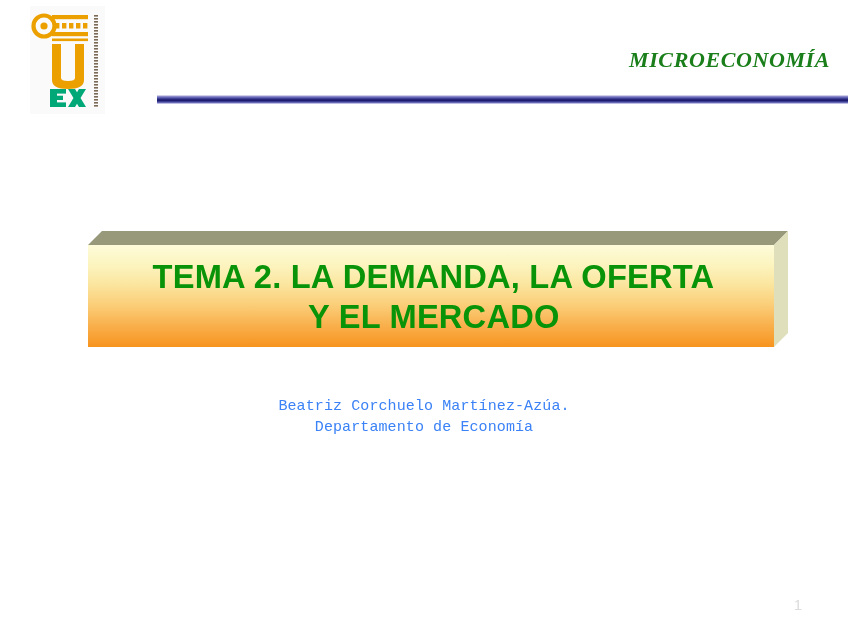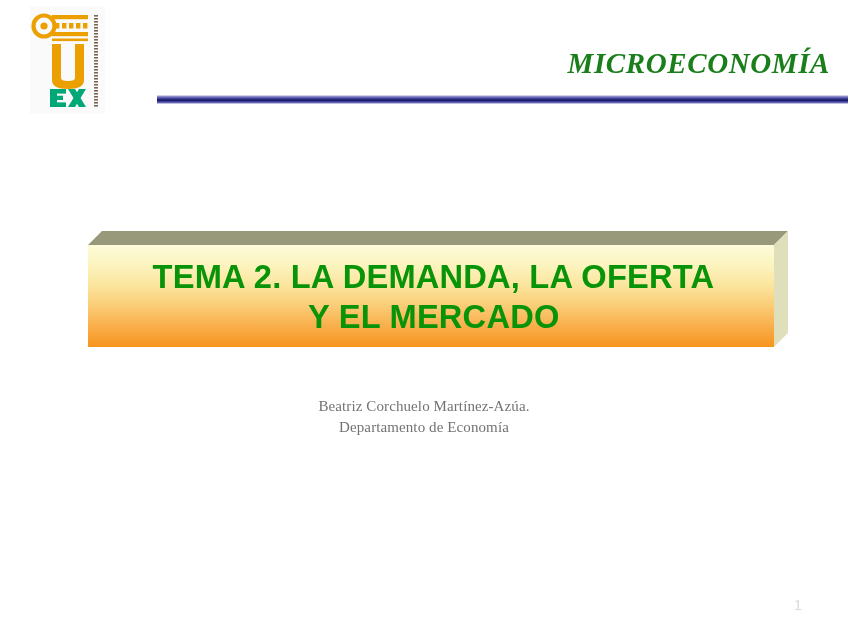--- a/index.html
+++ b/index.html
@@ -30,21 +30,21 @@
   
   #course-title {
     position: absolute;
     left: 420px;
     top: 47px;
     width: 410px;
     text-align: right;
     font-family: "Liberation Serif", serif;
     font-weight: bold;
     font-style: italic;
-    font-size: 29px;
+    font-size: 22px;
     letter-spacing: 0.6px;
     color: #1a7f1a;
     white-space: nowrap;
   }
 
   
   #header-rule {
     position: absolute;
     left: 157px;
     top: 95px;
@@ -122,22 +122,22 @@
   .title-line-1 { padding-left: 6px; }
   .title-line-2 { padding-left: 6px; }
 
   
   #author-block {
     position: absolute;
     left: 174px;
     top: 396px;
     width: 500px;
     text-align: center;
-    color: #737373;
-    font-family: Liberation Serif, serif;
+    color: #3b82f6;
+    font-family: Liberation Mono, monospace;
     font-size: 15px;
     line-height: 21px;
   }
   #author-block .author-name { letter-spacing: 0.1px; }
   #author-block .author-dept { letter-spacing: 0.1px; text-align: center; }
 
   
   #page-number {
     position: absolute;
     left: 788px;

